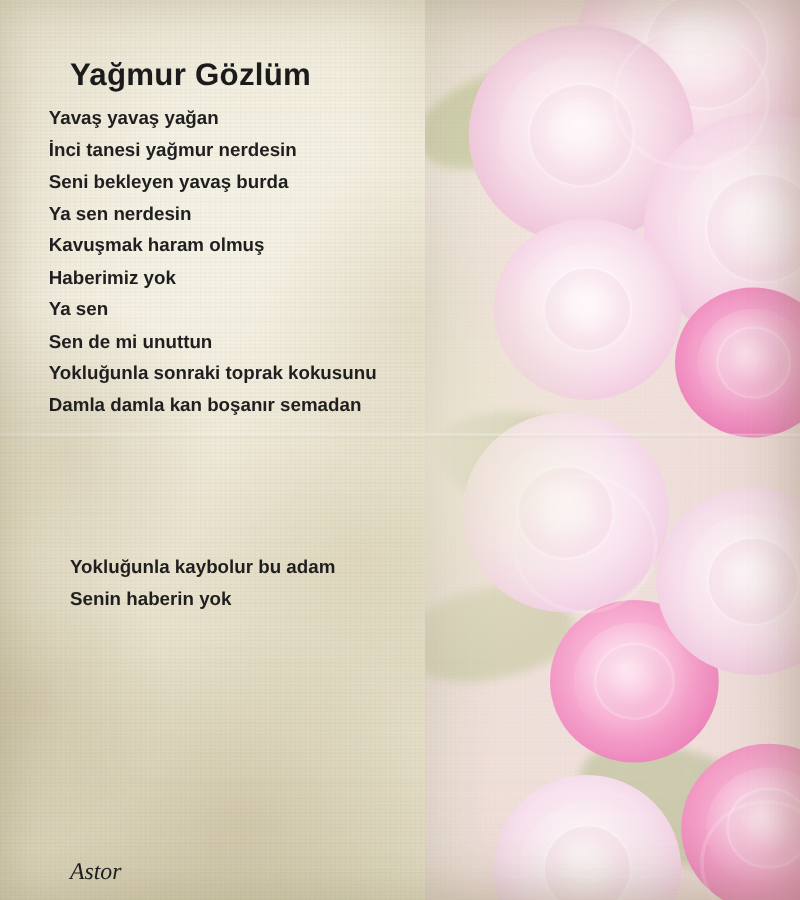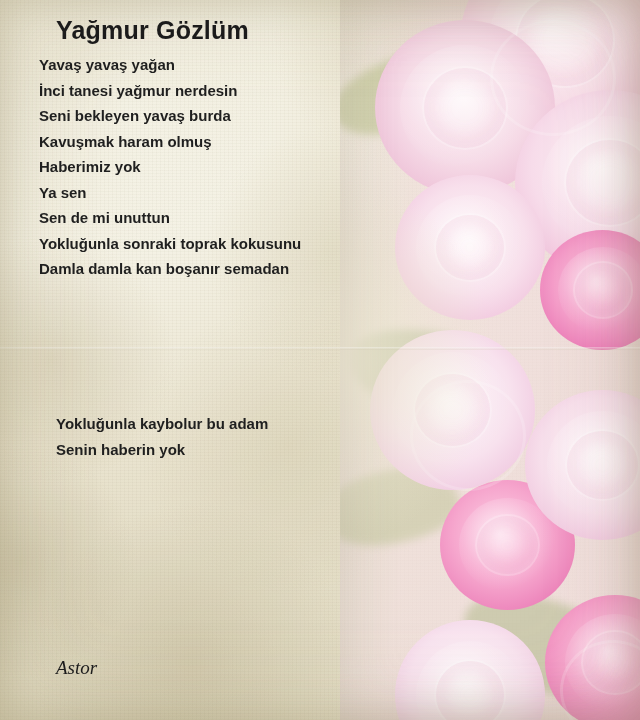--- a/index.html
+++ b/index.html
@@ -121,20 +121,21 @@
   .floral-vignette {
     position: absolute;
     inset: 0;
     box-shadow: inset 0 0 55px rgba(170,150,150,0.30);
   }
 
   
   .content {
     position: absolute;
     inset: 0;
+    margin-top: 30px;
   }
   .poem-title {
     position: absolute;
     left: 56px;
     top: 16px;
     font-size: 25px;
     font-weight: bold;
     color: #1b1b1b;
     letter-spacing: 0.2px;
     white-space: nowrap;
@@ -221,20 +222,21 @@
   <div class="fold"></div>
   <div class="paper-edges"></div>
 
   <div class="content">
     <div class="poem-title">Yağmur Gözlüm</div>
 
     <div class="poem-lines">
       <div class="poem-line">Yavaş yavaş yağan</div>
       <div class="poem-line">İnci tanesi yağmur nerdesin</div>
       <div class="poem-line">Seni bekleyen yavaş burda</div>
+      <div class="poem-line">Ya sen nerdesin</div>
       <div class="poem-line">Kavuşmak haram olmuş</div>
       <div class="poem-line">Haberimiz yok</div>
       <div class="poem-line">Ya sen</div>
       <div class="poem-line">Sen de mi unuttun</div>
       <div class="poem-line">Yokluğunla sonraki toprak kokusunu</div>
       <div class="poem-line">Damla damla kan boşanır semadan</div>
     </div>
 
     <div class="poem-lines-second">
       <div class="poem-line">Yokluğunla kaybolur bu adam</div>

